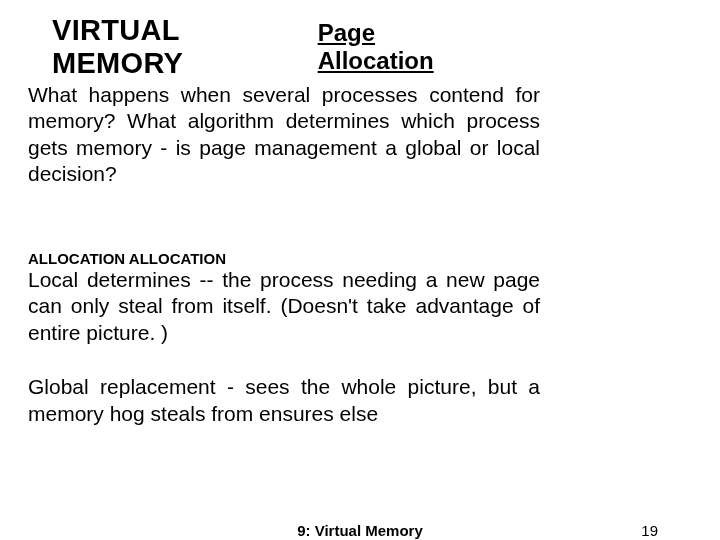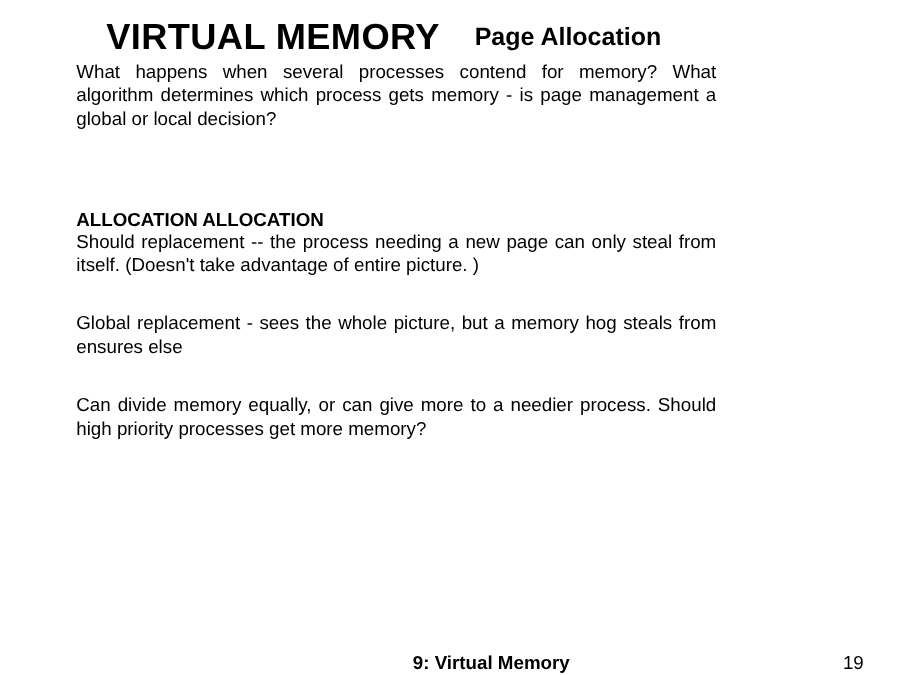--- a/index.html
+++ b/index.html
@@ -11,46 +11,46 @@
     font-family: Arial, Helvetica, sans-serif;
     color: #000000;
     overflow: hidden;
   }
   .slide {
     position: relative;
     width: 568px;
     height: 540px;
     box-sizing: border-box;
     padding: 14px 28px 0 28px;
-    margin-left: 33px;
   }
   .header-row {
     display: flex;
     align-items: center;
     justify-content: space-between;
     margin-bottom: 0px;
   }
   .title-left {
     font-weight: 700;
     font-size: 29px;
     letter-spacing: 0.3px;
     padding-left: 24px;
   }
   .title-right {
     font-weight: 700;
-    font-size: 20px;
+    font-size: 24px;
     padding-right: 44px;
+    text-decoration: underline;
   }
   .subhead {
     font-weight: 700;
     font-size: 15px;
     margin-top: 2px;
   }
   .para {
-    font-size: 15px;
+    font-size: 21px;
     line-height: 1.26;
     text-align: justify;
     margin-top: 2px;
     margin-bottom: 0;
   }
   .block-gap {
     height: 30px;
   }
   .block-gap-sm {
     height: 26px;
@@ -87,28 +87,27 @@
   </div>
 
   <p class="para">What happens when several processes contend for memory? What algorithm determines which process gets memory - is page management a global or local decision?</p>
 
   <div class="block-gap"></div>
 
 
   <div class="block-gap"></div>
 
   <div class="subhead" style="font-size:15px;">ALLOCATION ALLOCATION</div>
-  <p class="para" style="margin-top:0;">Should replacement -- the process needing a new page can only steal from itself. (Doesn't take advantage of entire picture. )</p>
+  <p class="para" style="margin-top:0;">Local determines -- the process needing a new page can only steal from itself. (Doesn't take advantage of entire picture. )</p>
 
   <div class="block-gap-sm"></div>
 
   <p class="para">Global replacement - sees the whole picture, but a memory hog steals from ensures else</p>
 
   <div class="block-gap-sm"></div>
 
-  <p class="para">Can divide memory equally, or can give more to a needier process. Should high priority processes get more memory?</p>
 
   <div class="footer">
     <span class="footer-center">9: Virtual Memory</span>
     <span class="footer-right">19</span>
   </div>
 
 </div>
 
 </body></html>

